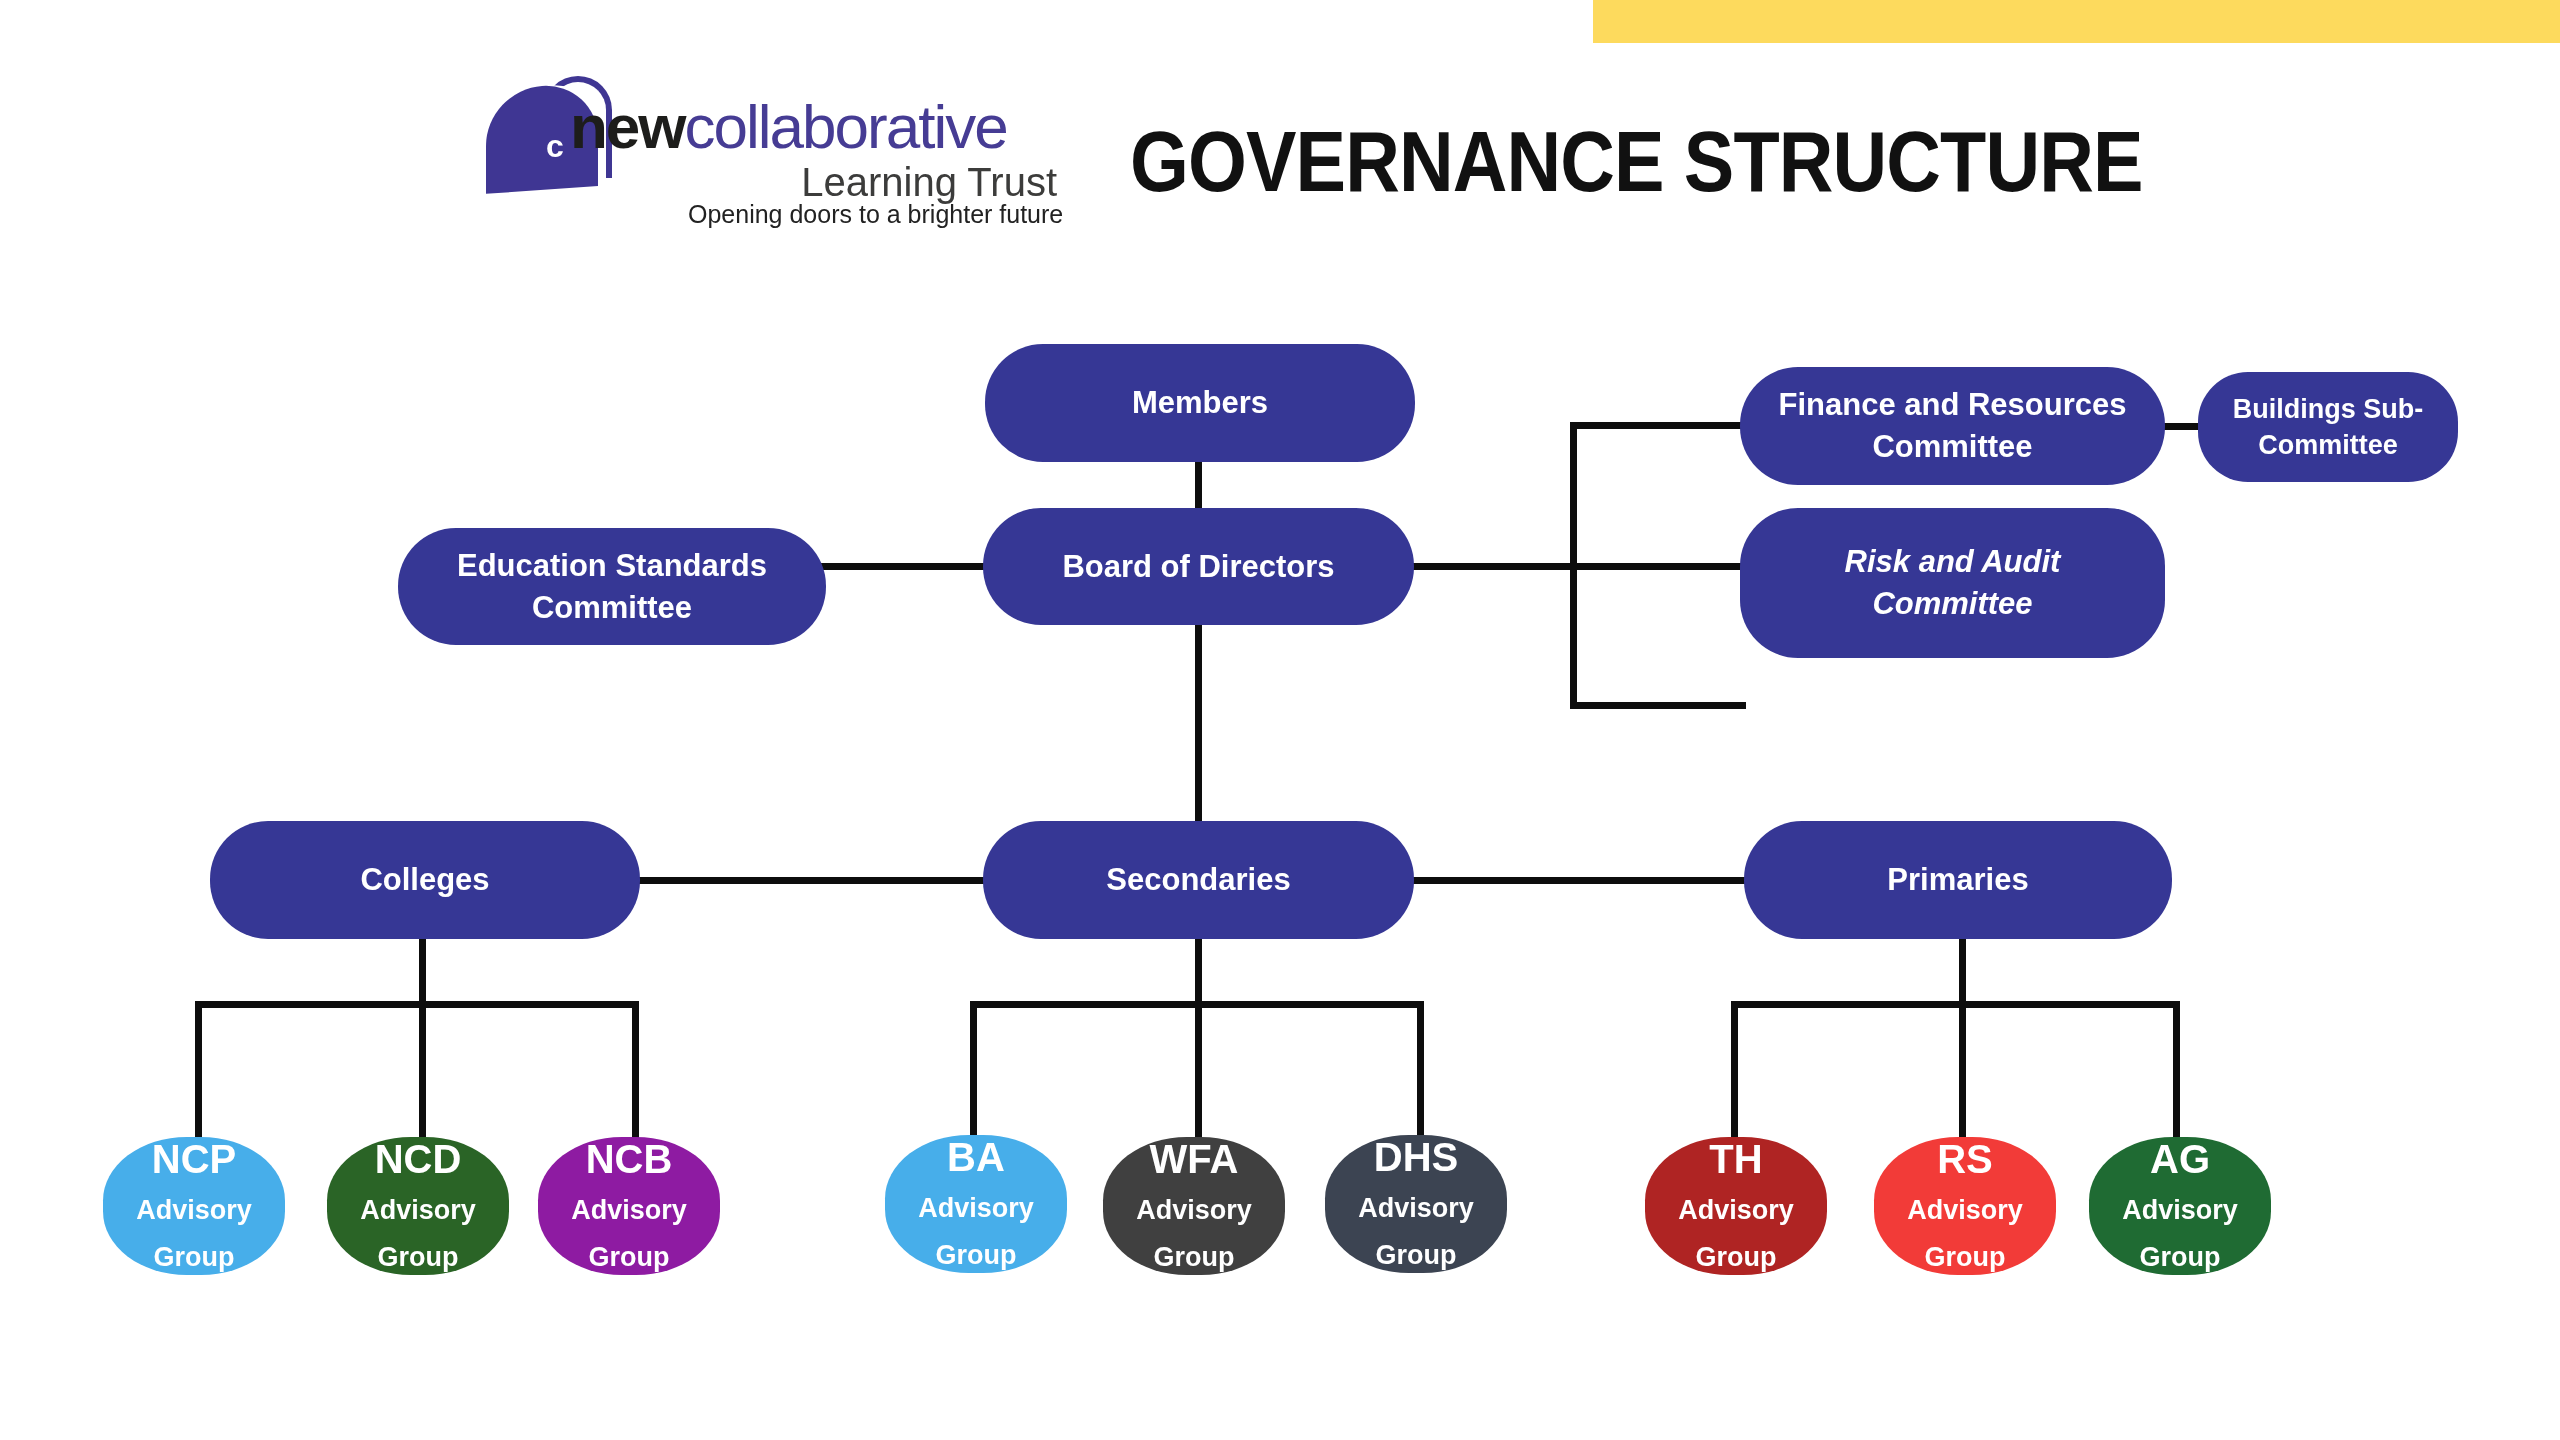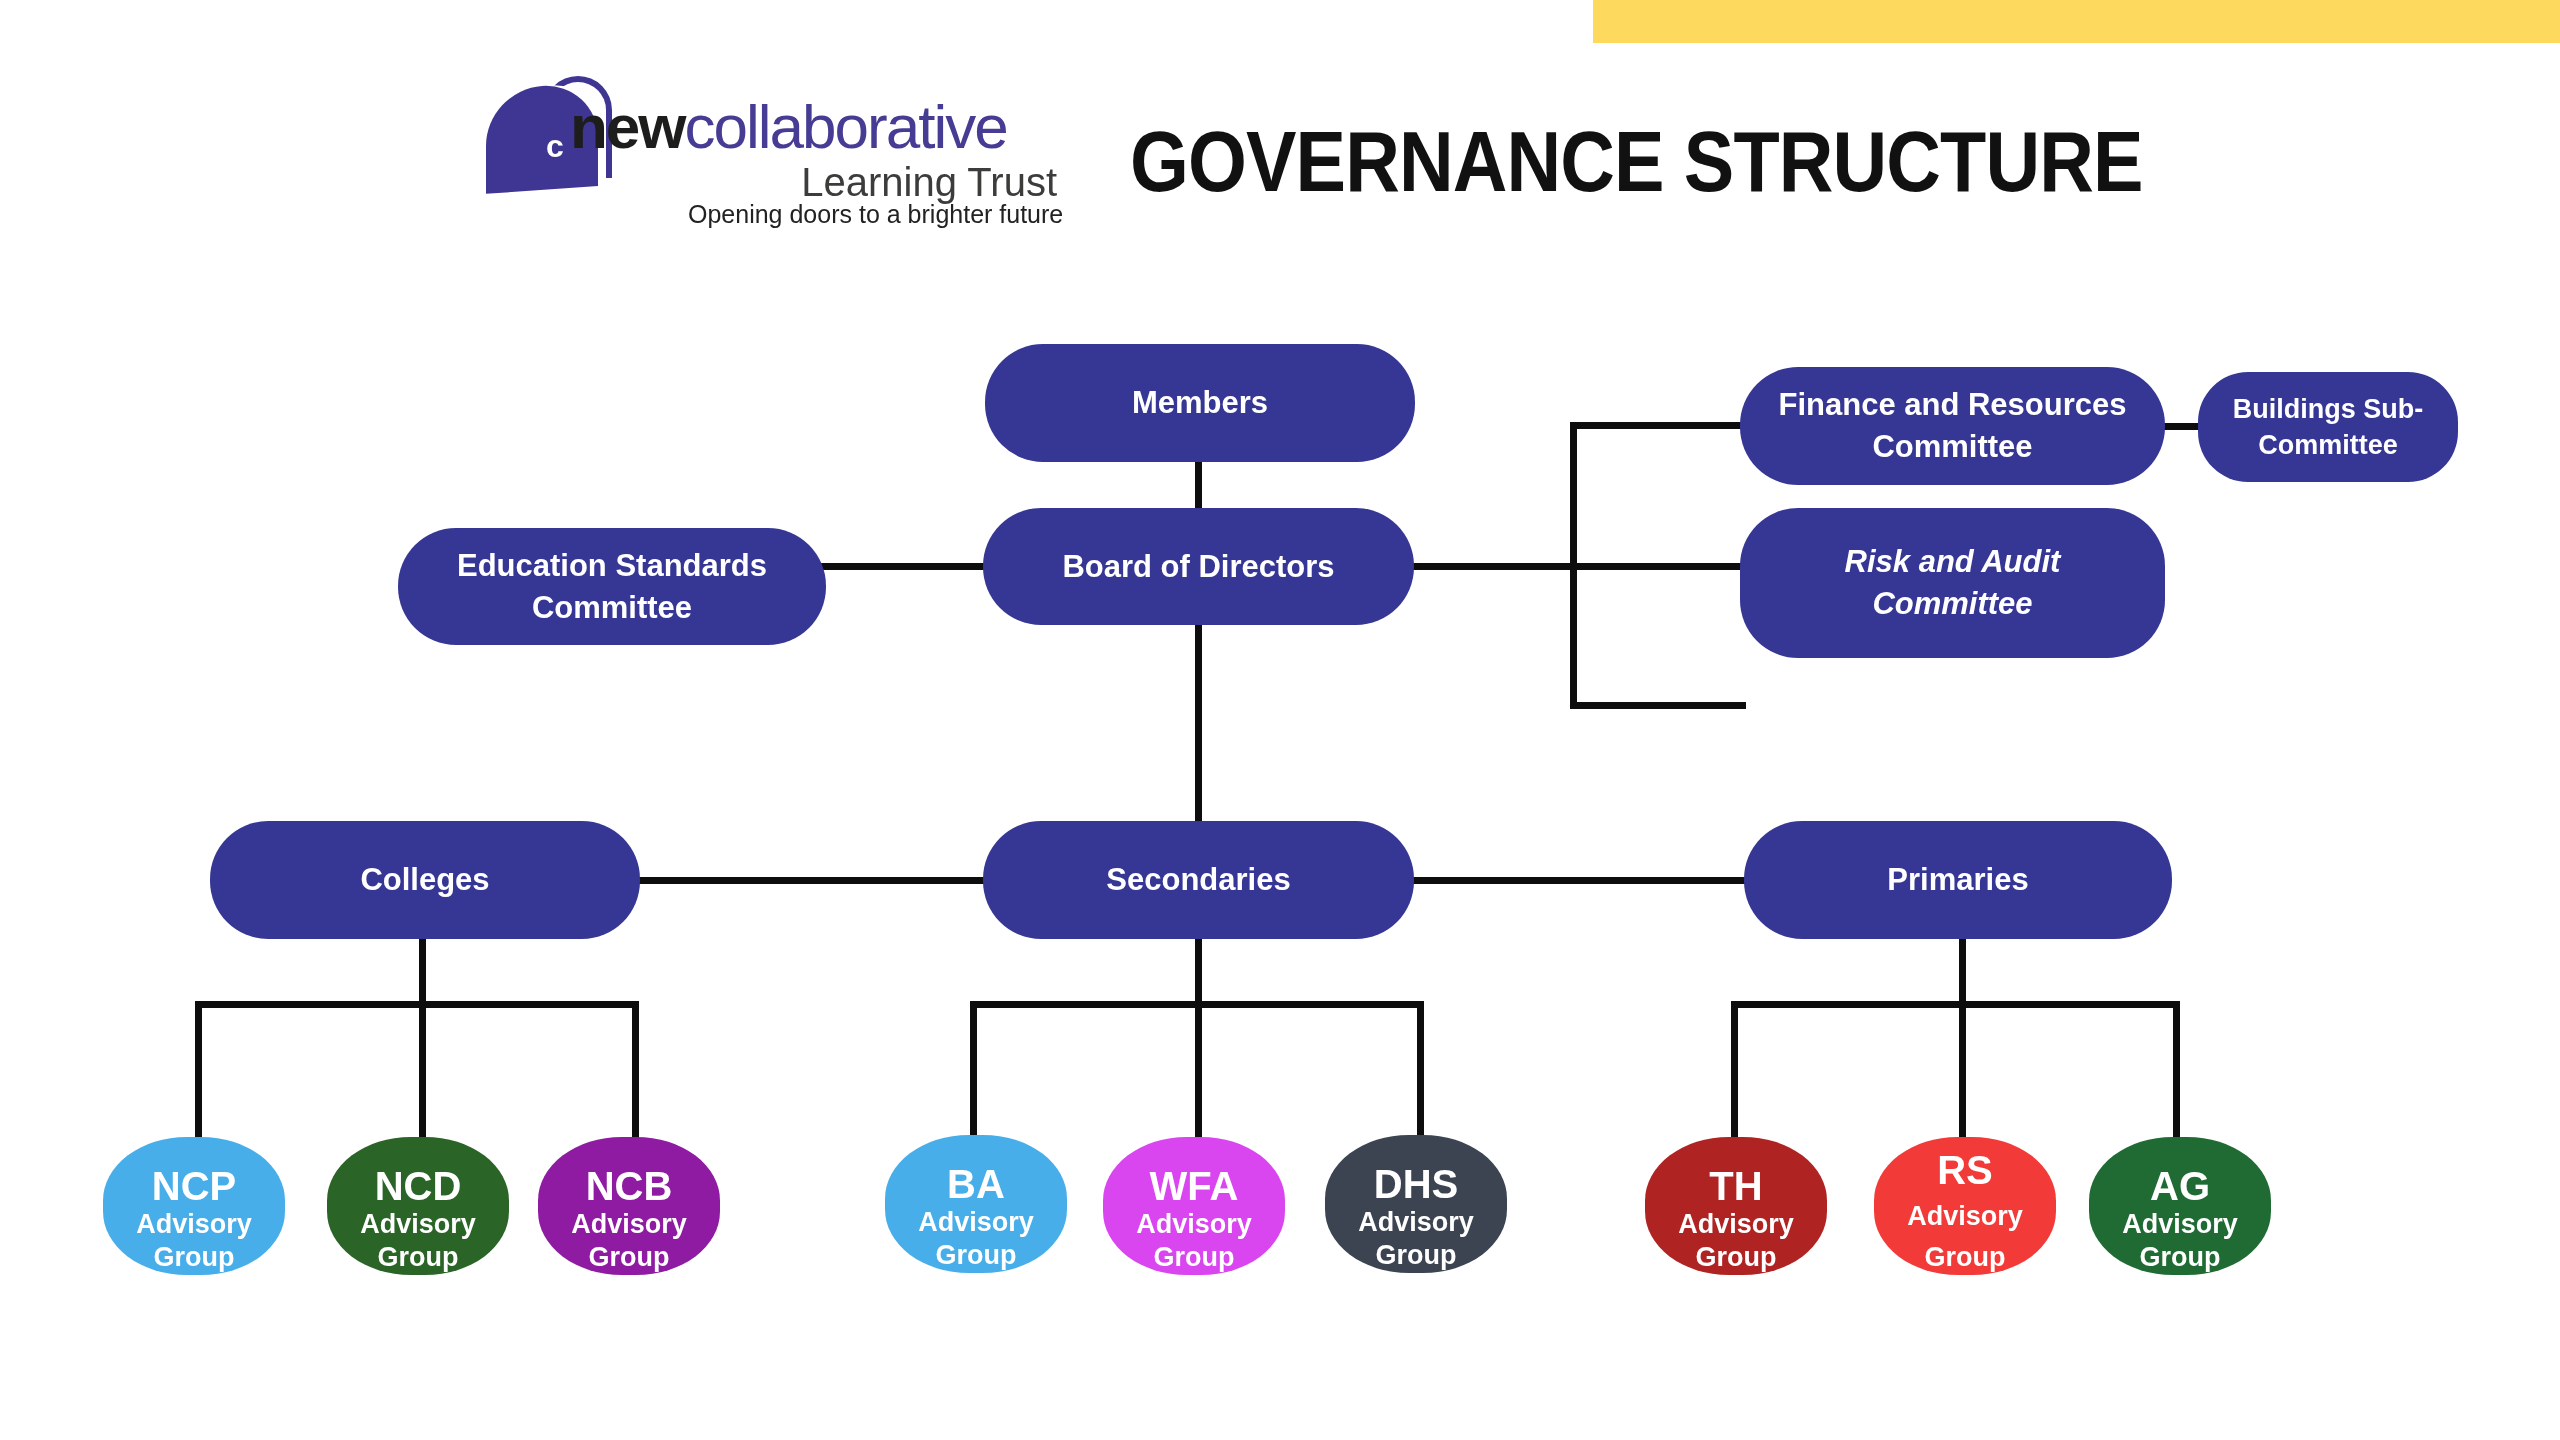--- a/index.html
+++ b/index.html
@@ -49,21 +49,21 @@
   }
   .node.fs28 { font-size:28px; padding:0 15px; }
   .node.fs27 { font-size:27px; padding:0 15px; border-radius:50px; }
 
   
   .line { position:absolute; background:var(--line_color); }
 
   
   .blob {
     position:absolute; width:182px; height:138px; border-radius:46%;
-    color:#ffffff; display:flex; flex-direction:column; align-items:center; justify-content:flex-end;
+    color:#ffffff; display:flex; flex-direction:column; align-items:center; justify-content:space-between;
     text-align:center; font-weight:bold;
   }
   .blob .acr { font-size:40px; line-height:1.1; }
   .blob .sub { font-size:27px; line-height:1.25; }
 </style>
 </head>
 <body>
 
 <div class="canvas">
 
@@ -131,21 +131,21 @@
   <div class="blob" style="left: 538px; top: 1137px; background-color: rgb(142, 27, 162);">
     <span class="acr">NCB</span>
     <span class="sub">Advisory</span>
     <span class="sub">Group</span>
   </div>
   <div class="blob" style="left: 885px; top: 1135px; background-color: rgb(71, 174, 234);">
     <span class="acr">BA</span>
     <span class="sub">Advisory</span>
     <span class="sub">Group</span>
   </div>
-  <div class="blob" style="left: 1103px; top: 1137px; background-color: #d946ef;">
+  <div class="blob" style="left: 1103px; top: 1137px; background-color: #404040;">
     <span class="acr">WFA</span>
     <span class="sub">Advisory</span>
     <span class="sub">Group</span>
   </div>
   <div class="blob" style="left: 1325px; top: 1135px; background-color: rgb(60, 68, 82);">
     <span class="acr">DHS</span>
     <span class="sub">Advisory</span>
     <span class="sub">Group</span>
   </div>
   <div class="blob" style="left: 1645px; top: 1137px; background-color: rgb(175, 36, 35);">

